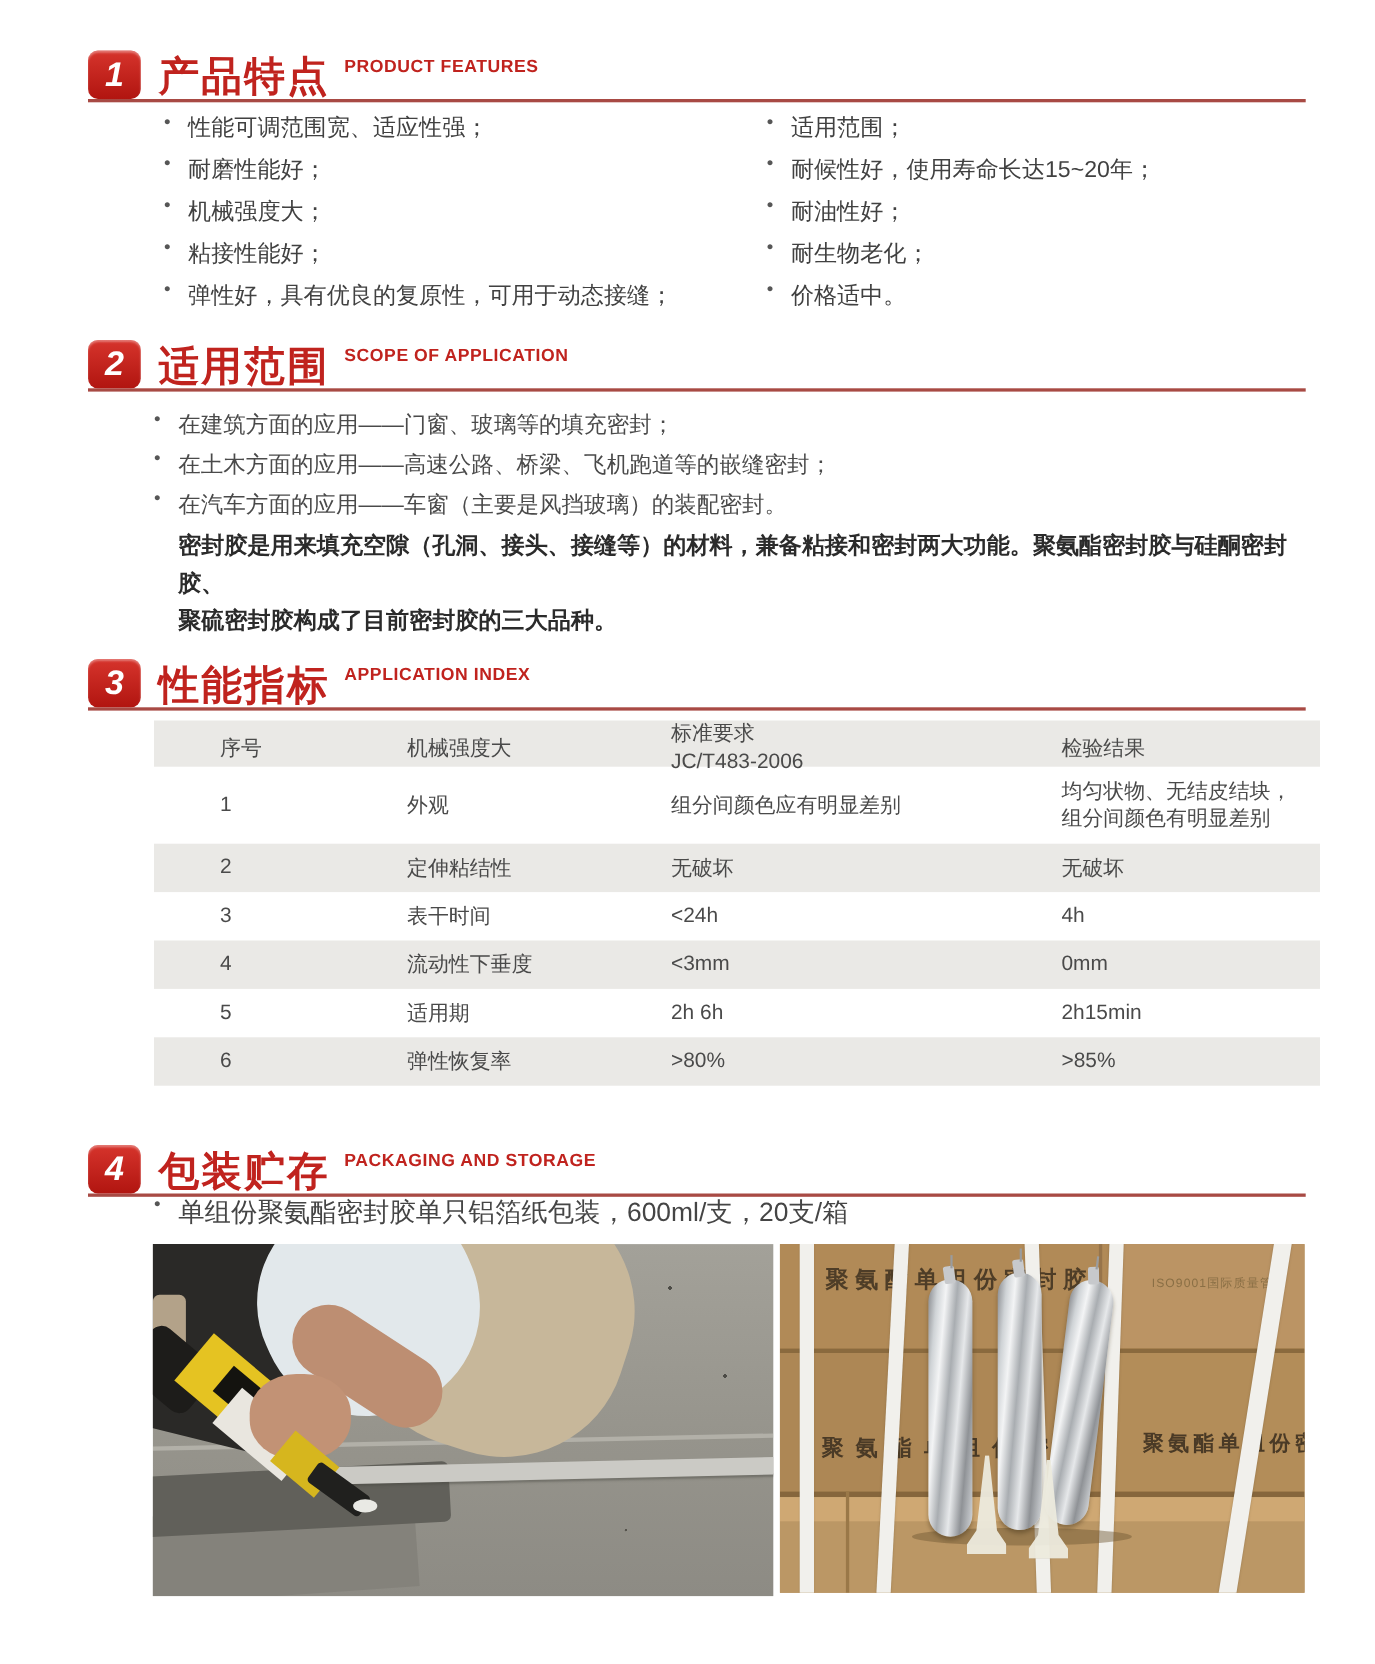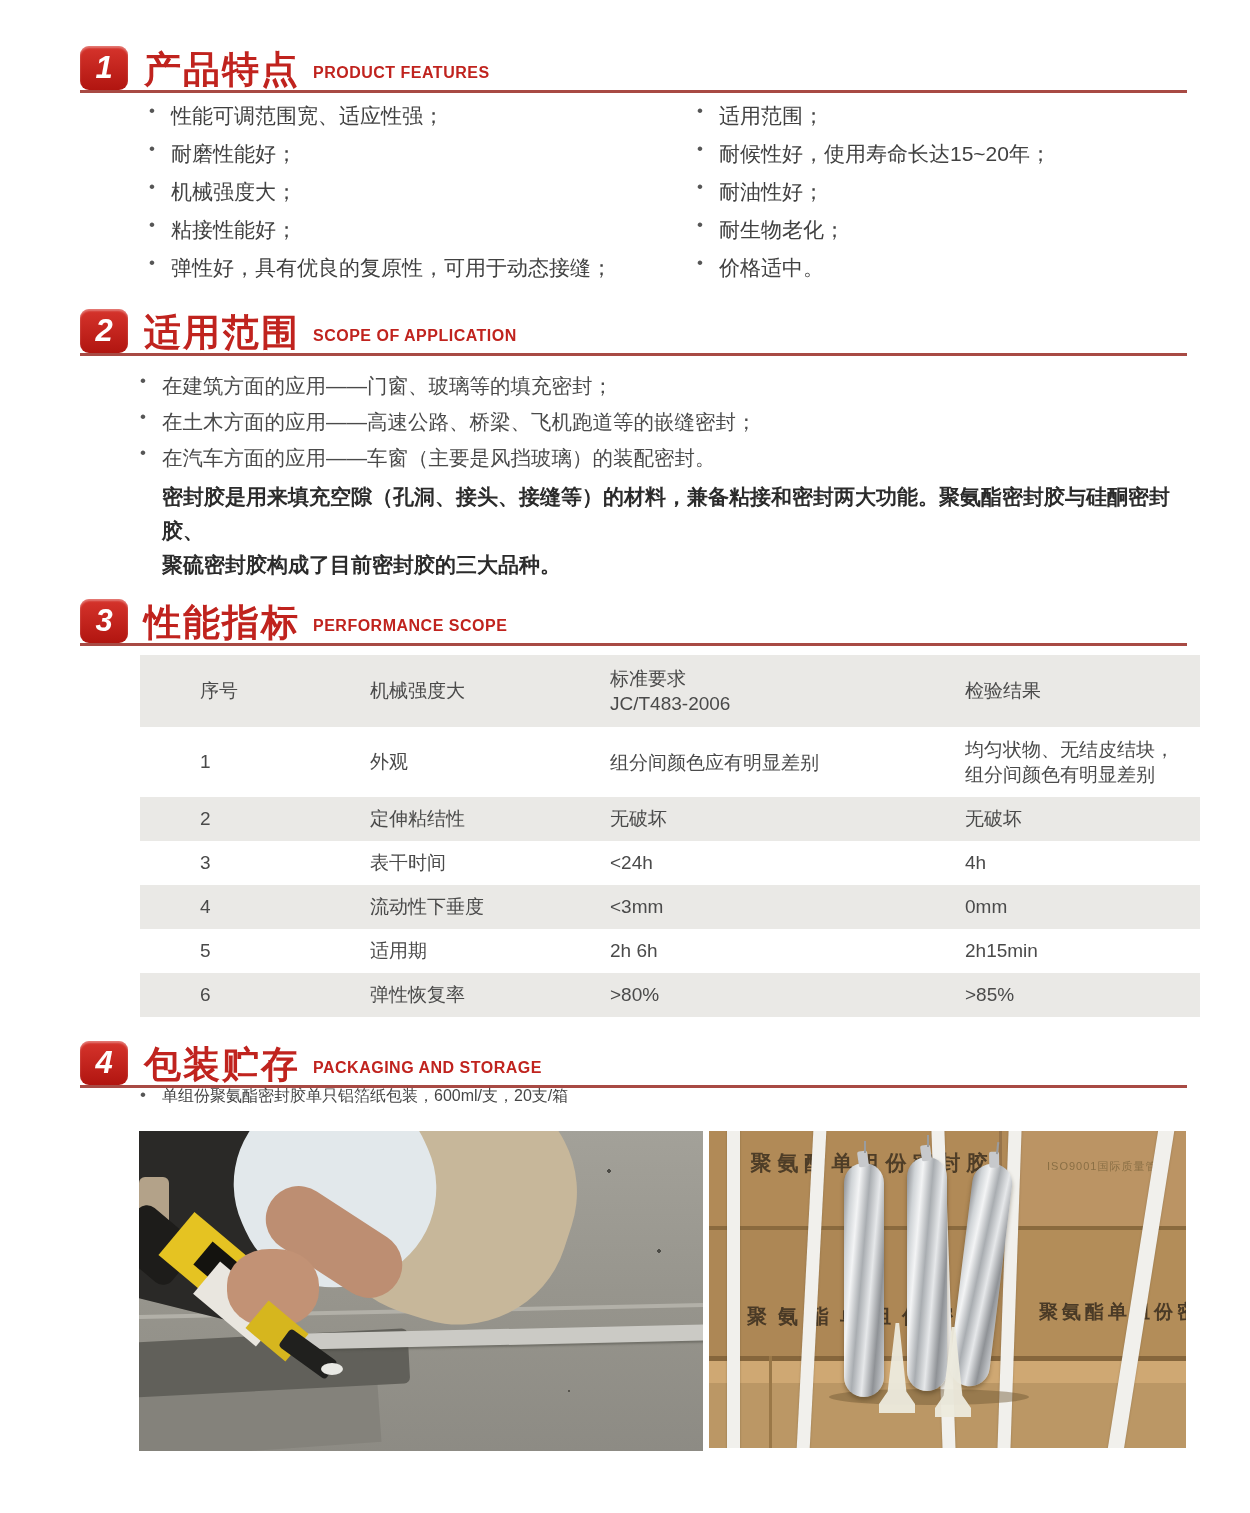--- a/index.html
+++ b/index.html
@@ -13,42 +13,42 @@
     display:flex;align-items:flex-end;border-bottom:3px solid #a84a44;
   }
   .sec-badge{
     width:48px;height:44px;margin-right:16px;border-radius:9px;
     background:linear-gradient(180deg,#d6342c 0%,#b11510 100%);
     display:flex;align-items:center;justify-content:center;
     color:#ffffff;font-size:31px;font-weight:bold;font-style:italic;
     box-shadow:inset 0 2px 2px rgba(255,255,255,.35);
   }
   .sec-title-zh{font-size:37px;font-weight:bold;color:#c0231e;letter-spacing:2px;line-height:1;padding-bottom:2px;}
-  .sec-title-en{font-size:16px;font-weight:bold;color:#c0231e;margin-left:13px;padding-bottom:8px;letter-spacing:.5px;}
+  .sec-title-en{font-size:16px;font-weight:bold;color:#c0231e;margin-left:13px;padding-bottom:20px;letter-spacing:.5px;}
   
   ul.plain{list-style:none;margin:0;padding:0;}
   li.bullet{position:relative;padding-left:24px;font-size:21px;color:#414141;margin-bottom:10px;min-height:27px;}
   li.bullet::before{content:"•";position:absolute;left:2px;top:-1px;color:#565656;font-size:17px;}
   .features-left{position:absolute;left:147px;top:102px;width:545px;}
   .features-right{position:absolute;left:695px;top:102px;width:520px;}
   
   .scope{position:absolute;left:138px;top:372px;width:1060px;}
   .scope-intro{margin-left:24px;font-weight:bold;font-size:21px;color:#2d2d2d;margin-bottom:12px;}
   .scope li.bullet{font-size:20.5px;color:#4a4a4a;margin-bottom:8px;}
   .scope-note{margin-left:24px;font-weight:bold;font-size:21px;color:#2b2b2b;line-height:34px;margin-top:2px;}
   
   .ptable{position:absolute;left:140px;top:655px;width:1060px;font-size:19px;color:#4a4a4a;}
   .tbl-row{display:grid;grid-template-columns:230px 240px 355px 1fr;align-items:center;}
   .tbl-row.gray{background:#eae9e6;}
   .tbl-row .c1{padding-left:60px;}
-  .h55{height:72px;} .h70{height:70px;} .h44{height:44px;}
+  .h55{height:42px;} .h70{height:70px;} .h44{height:44px;}
   .cell div{line-height:25px;}
   
   .pack{position:absolute;left:138px;top:1086px;width:1060px;}
-  .pack li.bullet{font-size:16px;color:#454545;}
+  .pack li.bullet{font-size:24px;color:#454545;}
   
   .photo{position:absolute;top:1131px;overflow:hidden;}
   .photo *{position:absolute;}
   
   .photo-left{left:139px;width:564px;height:320px;
     background:linear-gradient(180deg,#a3a199 0%,#96948c 55%,#8d8b84 100%);}
   .pl-speck{position:absolute;inset:0;background:
     radial-gradient(circle 4px at 470px 40px,#4c4b46 0 40%,transparent 45%),
     radial-gradient(circle 3px at 380px 95px,#55544e 0 40%,transparent 45%),
     radial-gradient(circle 4px at 520px 120px,#4c4b46 0 40%,transparent 45%),
@@ -150,21 +150,21 @@
       <div>密封胶是用来填充空隙（孔洞、接头、接缝等）的材料，兼备粘接和密封两大功能。聚氨酯密封胶与硅酮密封胶、</div>
       <div>聚硫密封胶构成了目前密封胶的三大品种。</div>
     </div>
   </div>
 
   <div class="sec-header" style="top:597px;">
     <div class="sec-badge">
         <span>3</span>
       </div>
     <div class="sec-title-zh">性能指标</div>
-    <div class="sec-title-en">PERFORMANCE SCOPE</div>
+    <div class="sec-title-en">APPLICATION INDEX</div>
   </div>
 
   <div class="ptable">
     <div class="tbl-row gray h55">
       <div class="c1 cell">序号</div>
       <div class="cell">机械强度大</div>
       <div class="cell">
         <div>标准要求</div>
         <div>JC/T483-2006</div>
       </div>

